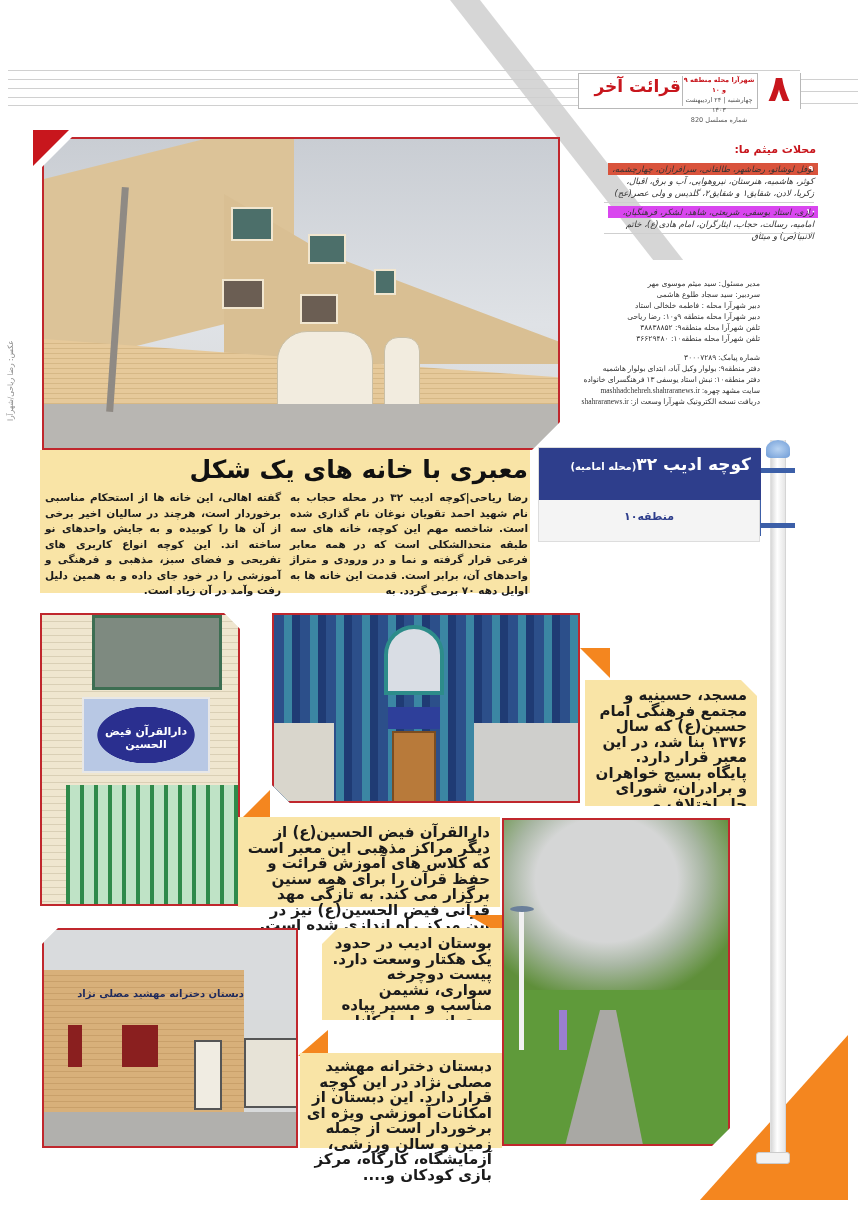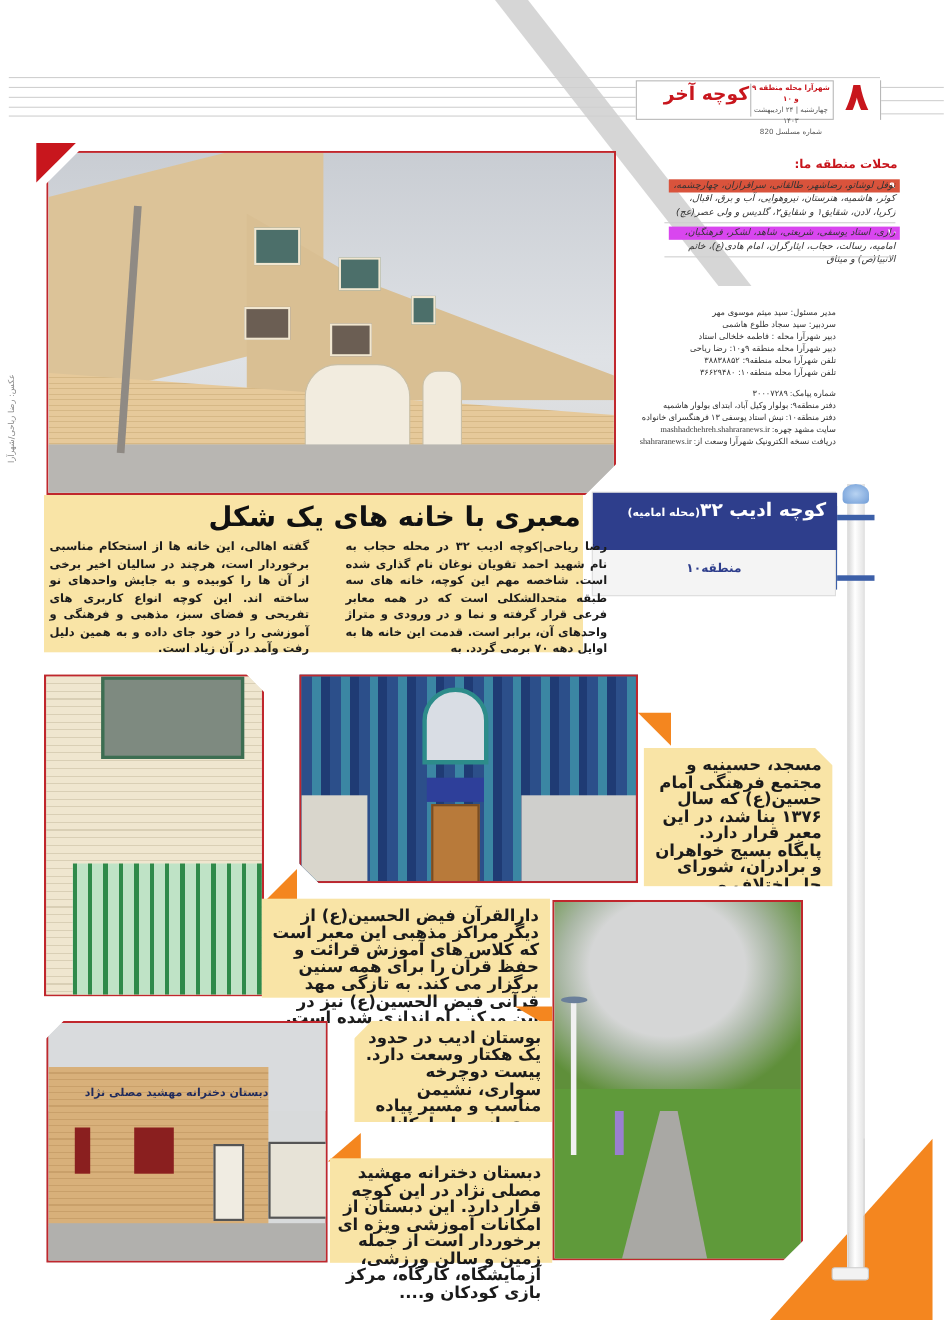--- a/index.html
+++ b/index.html
@@ -74,21 +74,21 @@
 <body>
 
 <div class="hrule" style="left:8px;top:70px;width:792px;"></div>
 <div class="hrule" style="left:8px;top:79px;width:570px;"></div>
 <div class="hrule" style="left:8px;top:88px;width:570px;"></div>
 <div class="hrule" style="left:8px;top:97px;width:570px;"></div>
 <div class="hrule" style="left:8px;top:105px;width:570px;"></div>
 <div class="diag-stripe"></div>
 
 <div class="hdr-box">
-  <div class="hdr-title">کوچه آخر</div>
+  <div class="hdr-title">قرائت آخر</div>
   <div class="hdr-sep"></div>
   <div class="hdr-meta">
     <div class="red">شهرآرا محله منطقه ۹ و ۱۰</div>
     <div>چهارشنبه | ۲۴ اردیبهشت ۱۴۰۳</div>
     <div>شماره مسلسل 820</div>
   </div>
 </div>
 <div class="page-no">۸</div>
 <div class="hdr-right-box">
   <div class="hrule" style="left:0;top:6px;width:58px;"></div>
@@ -107,21 +107,21 @@
   <div class="win" style="left:178px;top:140px;width:42px;height:30px;background:#6b5e53;"></div>
   <div class="win" style="left:256px;top:155px;width:38px;height:30px;background:#6b5e53;"></div>
   <div class="wall" style="left:0;top:200px;width:518px;height:70px;clip-path:polygon(0 0,100% 55%,100% 100%,0 100%);"></div>
   <div class="gate" style="left:233px;top:192px;width:96px;height:88px;border-radius:30px 30px 0 0;"></div>
   <div class="gate" style="left:340px;top:198px;width:36px;height:78px;border-radius:14px 14px 0 0;"></div>
   <div class="road" style="left:0;top:265px;width:518px;height:50px;"></div>
   <div class="pole" style="left:70px;top:48px;width:7px;height:225px;transform:rotate(4deg);"></div>
 </div>
 <div class="photo-credit">عکس: رضا ریاحی/شهرآرا</div>
 
-<div class="side-title">محلات منطقه ما:</div>
+<div class="side-title">محلات میثم ما:</div>
 
 <div class="region-bar" style="top:163px;background:#d9533c;">
   <div class="region-badge">۹</div>
 </div>
 <div class="region-text" style="top:163px;">نوفل لوشاتو، رضاشهر، طالقانی، سرافرازان، چهارچشمه، کوثر، هاشمیه، هنرستان، نیروهوایی، آب و برق، اقبال، زکریا، لادن، شقایق۱ و شقایق۲، گلدیس و ولی عصر(عج)</div>
 <div class="region-line" style="top:202px;"></div>
 
 <div class="region-bar" style="top:206px;background:#d946ef;">
   <div class="region-badge">۱۰</div>
 </div>
@@ -152,26 +152,29 @@
   <div class="sign-top">
     <div class="sign-title">
       <span>کوچه ادیب ۳۲</span><small>(محله امامیه)</small>
     </div>
   </div>
   <div class="sign-region">منطقه۱۰</div>
 </div>
 
 <div class="cap" style="left:40px;top:450px;width:490px;height:143px;"></div>
 <div class="headline">معبری با خانه های یک شکل</div>
-<div class="col" style="left:290px;width:238px;margin-left:24px;">رضا ریاحی|کوچه ادیب ۳۲ در محله حجاب به نام شهید احمد تقویان نوغان نام گذاری شده است. شاخصه مهم این کوچه، خانه های سه طبقه متحدالشکلی است که در همه معابر فرعی قرار گرفته و نما و در ورودی و متراژ واحدهای آن، برابر است. قدمت این خانه ها به اوایل دهه ۷۰ برمی گردد. به</div>
+<div class="col" style="left:290px;width:238px;">رضا ریاحی|کوچه ادیب ۳۲ در محله حجاب به نام شهید احمد تقویان نوغان نام گذاری شده است. شاخصه مهم این کوچه، خانه های سه طبقه متحدالشکلی است که در همه معابر فرعی قرار گرفته و نما و در ورودی و متراژ واحدهای آن، برابر است. قدمت این خانه ها به اوایل دهه ۷۰ برمی گردد. به</div>
 <div class="col" style="left:45px;width:236px;">گفته اهالی، این خانه ها از استحکام مناسبی برخوردار است، هرچند در سالیان اخیر برخی از آن ها را کوبیده و به جایش واحدهای نو ساخته اند. این کوچه انواع کاربری های تفریحی و فضای سبز، مذهبی و فرهنگی و آموزشی را در خود جای داده و به همین دلیل رفت وآمد در آن زیاد است.</div>
 
 <div class="photo" style="left:40px;top:613px;width:200px;height:293px;clip-path:polygon(0 0,calc(100% - 16px) 0,100% 16px,100% 100%,0 100%);background:#e8e3d3;">
   <div class="abs" style="left:0;top:0;width:200px;height:293px;background:repeating-linear-gradient(#efe6cf 0 6px,#d9cfb5 6px 7px);"></div>
   <div class="abs" style="left:50px;top:0;width:130px;height:75px;background:#7e8a80;border:3px solid #3d6e52;"></div>
+  <div class="abs" style="left:40px;top:82px;width:128px;height:76px;background:radial-gradient(#2a2f8f 55%,#b8c8e4 56%);border:2px solid #e7e7e7;">
+    <div style="color:#fff;font-size:11px;font-weight:bold;text-align:center;margin-top:26px;">دارالقرآن فیض الحسین</div>
+  </div>
   <div class="abs" style="left:24px;top:170px;width:176px;height:125px;background:repeating-linear-gradient(90deg,#2f8a4a 0 4px,#bfe3c6 4px 14px);"></div>
 </div>
 <div class="tri" style="left:240px;top:790px;border-bottom:30px solid #f4861f;border-left:30px solid transparent;"></div>
 
 <div class="photo" style="left:272px;top:613px;width:308px;height:190px;clip-path:polygon(0 0,100% 0,100% 100%,18px 100%,0 calc(100% - 18px));background:#3c6f9a;">
   <div class="abs" style="left:0;top:0;width:308px;height:190px;background:repeating-linear-gradient(90deg,#2c4f8a 0 10px,#3b86a3 10px 18px,#1f3b74 18px 26px);"></div>
   <div class="abs" style="left:110px;top:10px;width:60px;height:70px;background:#d9dde4;border-radius:30px 30px 0 0;border:4px solid #2d8c8a;"></div>
   <div class="abs" style="left:114px;top:92px;width:52px;height:22px;background:#2e3f9a;"></div>
   <div class="abs" style="left:118px;top:116px;width:44px;height:74px;background:#b87a3a;border:2px solid #7a4d22;"></div>
   <div class="abs" style="left:200px;top:108px;width:106px;height:80px;background:#cfcfcc;"></div>

